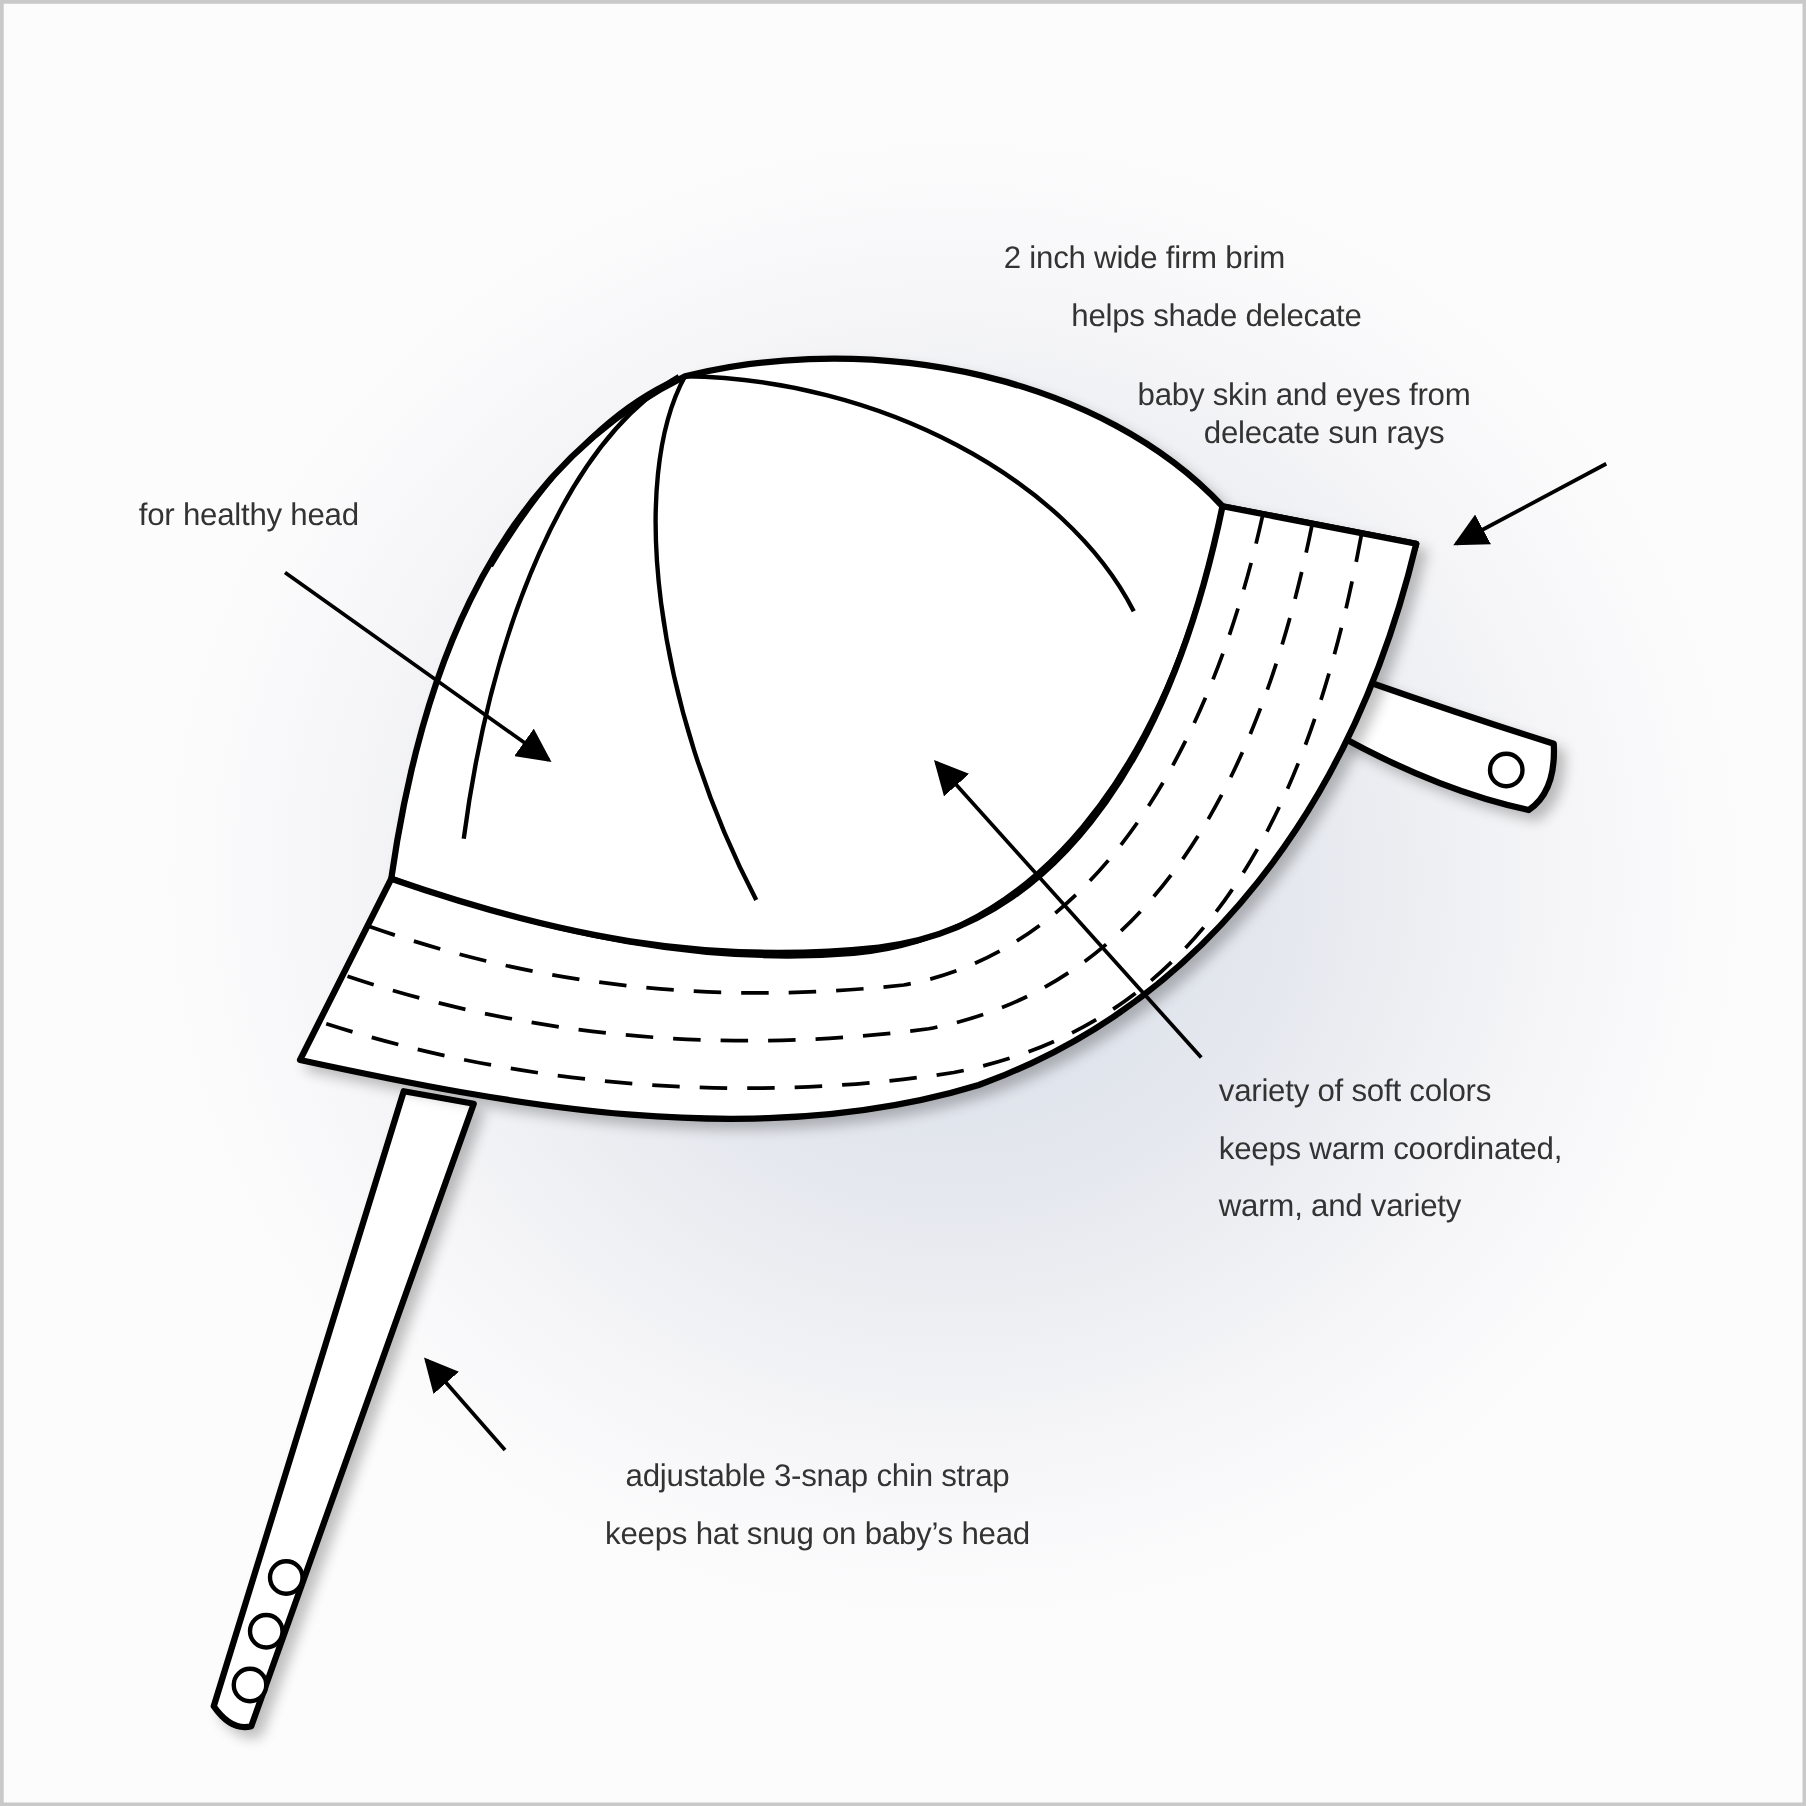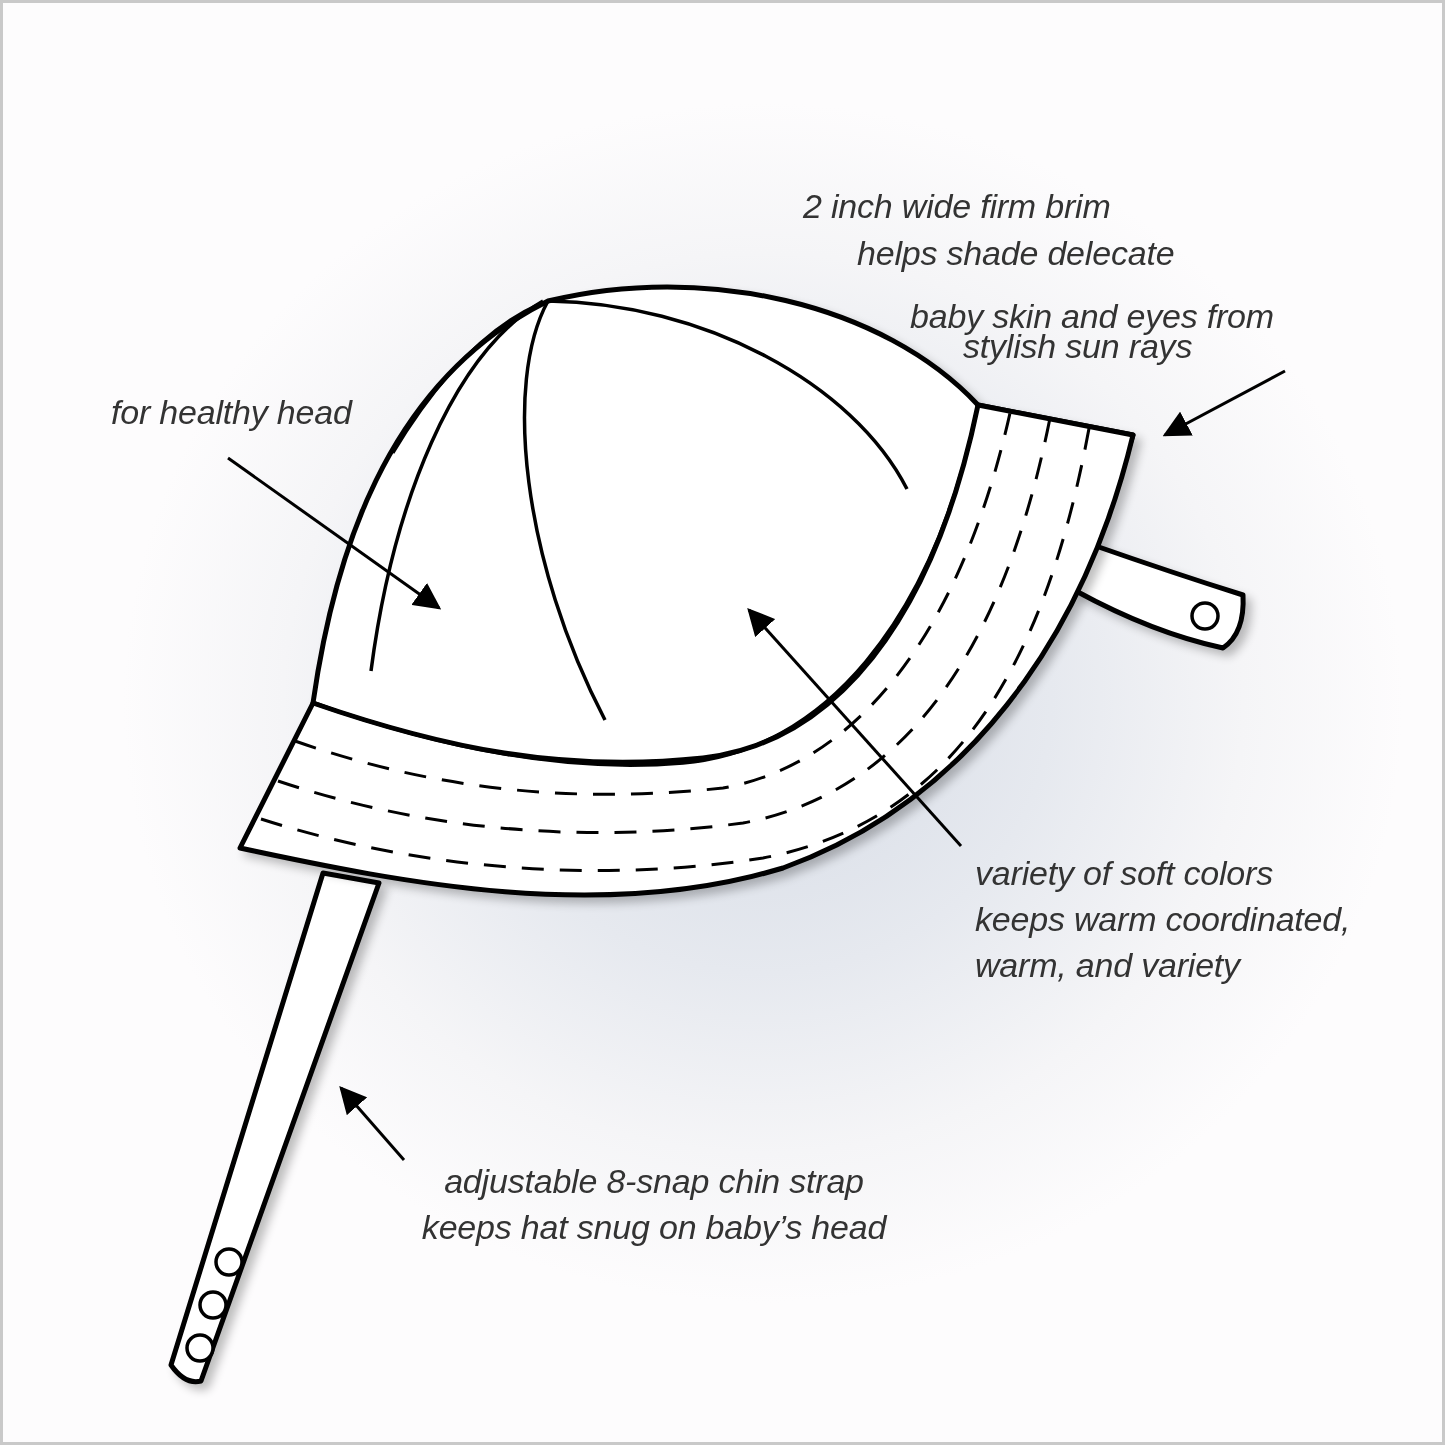--- a/index.html
+++ b/index.html
@@ -12,23 +12,22 @@
     position: absolute; left: 0; top: 0;
     width: 1445px; height: 1445px;
     box-sizing: border-box;
     border: 3px solid #c9c9c9;
     background: radial-gradient(ellipse 640px 600px at 760px 700px, #d5dbe5 0%, #e6e9ef 45%, #f5f5f7 75%, #fdfcfd 100%);
     overflow: hidden;
   }
   svg.art { position: absolute; left: 0; top: 0; }
   .callout {
     position: absolute; color: #333;
-    font-size: 34px; line-height: 46px; white-space: nowrap;
+    font-size: 25px; line-height: 46px; white-space: nowrap;
     letter-spacing: -0.2px;
-    font-style: italic;
   }
   .callout div { position: relative; }
 </style>
 </head>
 <body>
 
 <div class="frame">
 
   <svg class="art" width="1445" height="1445" viewBox="0 0 1445 1445">
     <defs>
@@ -87,32 +86,32 @@
       <line x1="225" y1="455" x2="436" y2="605" marker-end="url(#ah)"></line>
       <line x1="958" y1="843" x2="746" y2="607" marker-end="url(#ah)"></line>
       <line x1="401" y1="1157" x2="338" y2="1085" marker-end="url(#ah)"></line>
     </g>
   </svg>
 
   <div class="callout" style="left:0; top:0;">
     <div style="position:absolute; left:800px; top:180px;text-align:right;">2 inch wide firm brim</div>
     <div style="position:absolute; left:854px; top:227px;">helps shade delecate</div>
     <div style="position:absolute; left:907px; top:290px;">baby skin and eyes from</div>
-    <div style="position:absolute; left:960px; top:320px;">stylish sun rays</div>
+    <div style="position:absolute; left:960px; top:320px;">delecate sun rays</div>
   </div>
 
   <div class="callout" style="left:0; top:0;">
 
     <div style="position:absolute; left:108px; top:386px;">for healthy head</div>
   </div>
 
   <div class="callout" style="left:972px; top:847px;">
     <div>variety of soft colors</div>
     <div>keeps warm coordinated,</div>
     <div>warm, and variety</div>
   </div>
 
   <div class="callout" style="left:385px; top:1155px; width:532px; text-align:center;">
-    <div>adjustable 8-snap chin strap</div>
+    <div>adjustable 3-snap chin strap</div>
     <div>keeps hat snug on baby’s head</div>
   </div>
 
 </div>
 
 </body></html>

